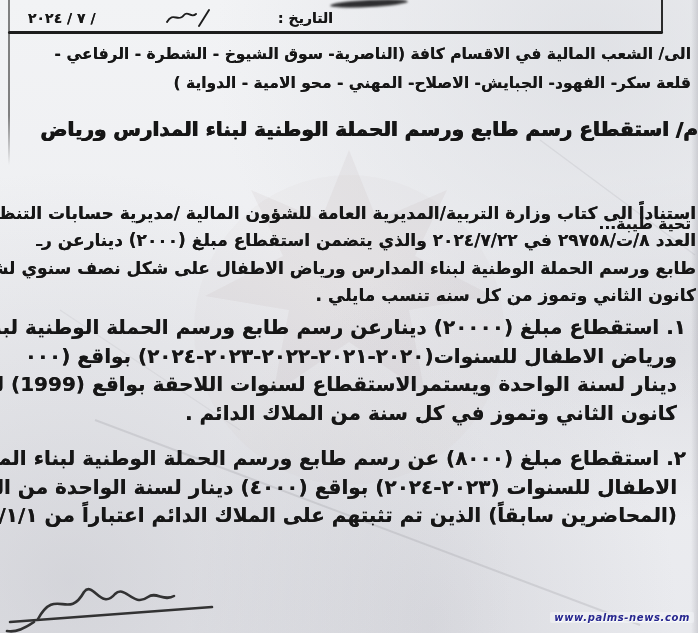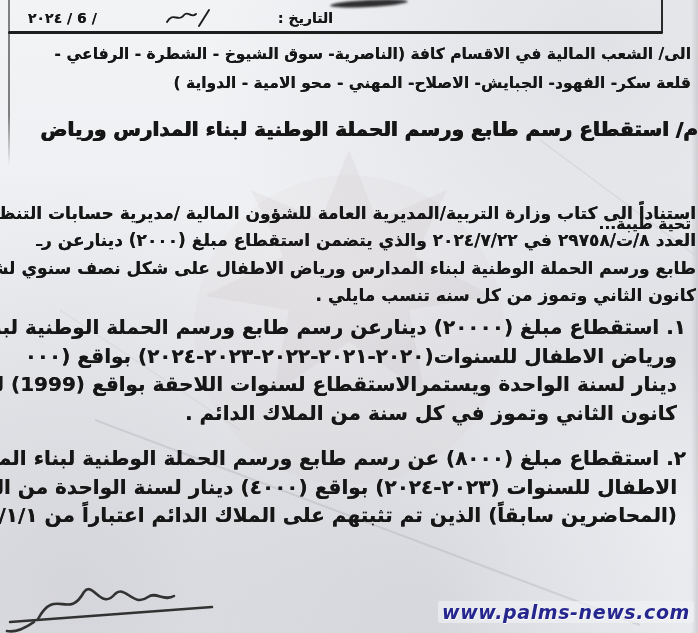--- a/index.html
+++ b/index.html
@@ -55,21 +55,21 @@
   .item .num{margin-left:7px;}
   .item1{top:313px;}
   .item2{top:444px;text-align:center;}
   .item3{top:551px;line-height:29px;}
 
   
   .signature{position:absolute;left:4px;top:578px;}
 
   
   .news-watermark{position:absolute;right:4px;bottom:10px;
-    direction:ltr;font-style:italic;font-weight:bold;font-size:19px;
+    direction:ltr;font-style:italic;font-weight:bold;font-size:10px;
     letter-spacing:.6px;color:#26268f;
     background:rgba(242,243,247,.6);padding:0 4px;border-radius:2px;
     text-shadow:.6px .6px 0 rgba(255,255,255,.9);}
 </style>
 </head>
 <body>
 
 <div class="page">
 
   <svg class="bg-art" width="698" height="633" viewBox="0 0 698 633">
@@ -84,21 +84,21 @@
   <div class="edge-right"></div>
   <div class="box-right"></div>
   <div class="box-bottom"></div>
   <div class="stamp-blob"></div>
 
   <div class="date-row">
     <span class="txt-ink">التاريخ :</span>
     <svg class="hand-day" width="46" height="22" viewBox="0 0 46 22">
       <path d="M3,15 C9,4 14,16 20,8 C24,3 27,12 32,7 M35,19 L45,3" fill="none" stroke="#1d1d1d" stroke-width="1.9" stroke-linecap="round"></path>
     </svg>
-    <span class="txt-ink">/ 6 / ٢٠٢٤</span>
+    <span class="txt-ink">/ ٧ / ٢٠٢٤</span>
   </div>
 
   <div class="addressee txt-ink">
     <div class="line">الى/ الشعب المالية في الاقسام كافة (الناصرية- سوق الشيوخ - الشطرة - الرفاعي -</div>
     <div class="line">قلعة سكر- الفهود- الجبايش- الاصلاح- المهني - محو الامية - الدواية )</div>
   </div>
 
   <div class="subject">
     <div class="line">م/ استقطاع رسم طابع  ورسم الحملة الوطنية لبناء المدارس ورياض</div>
   </div>

